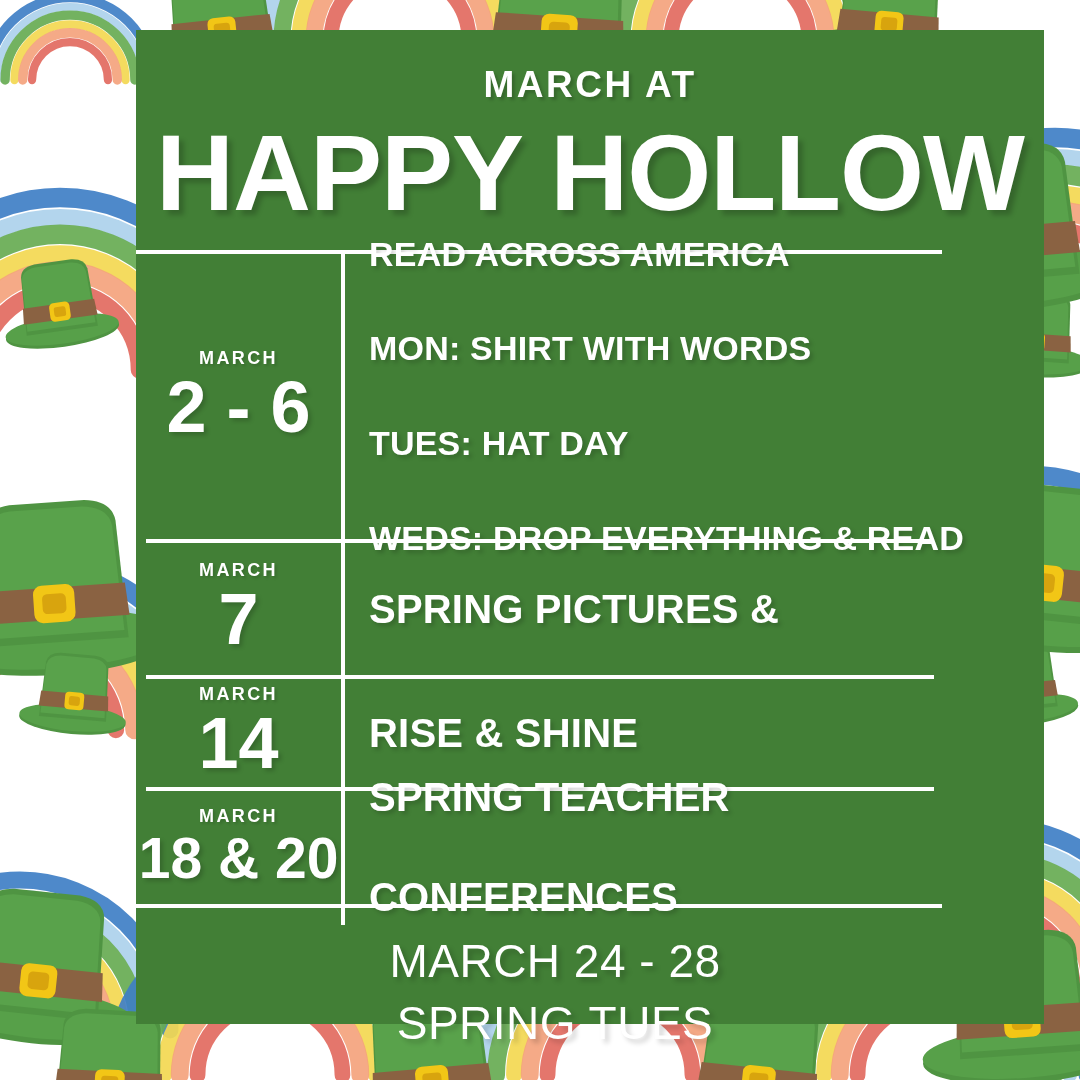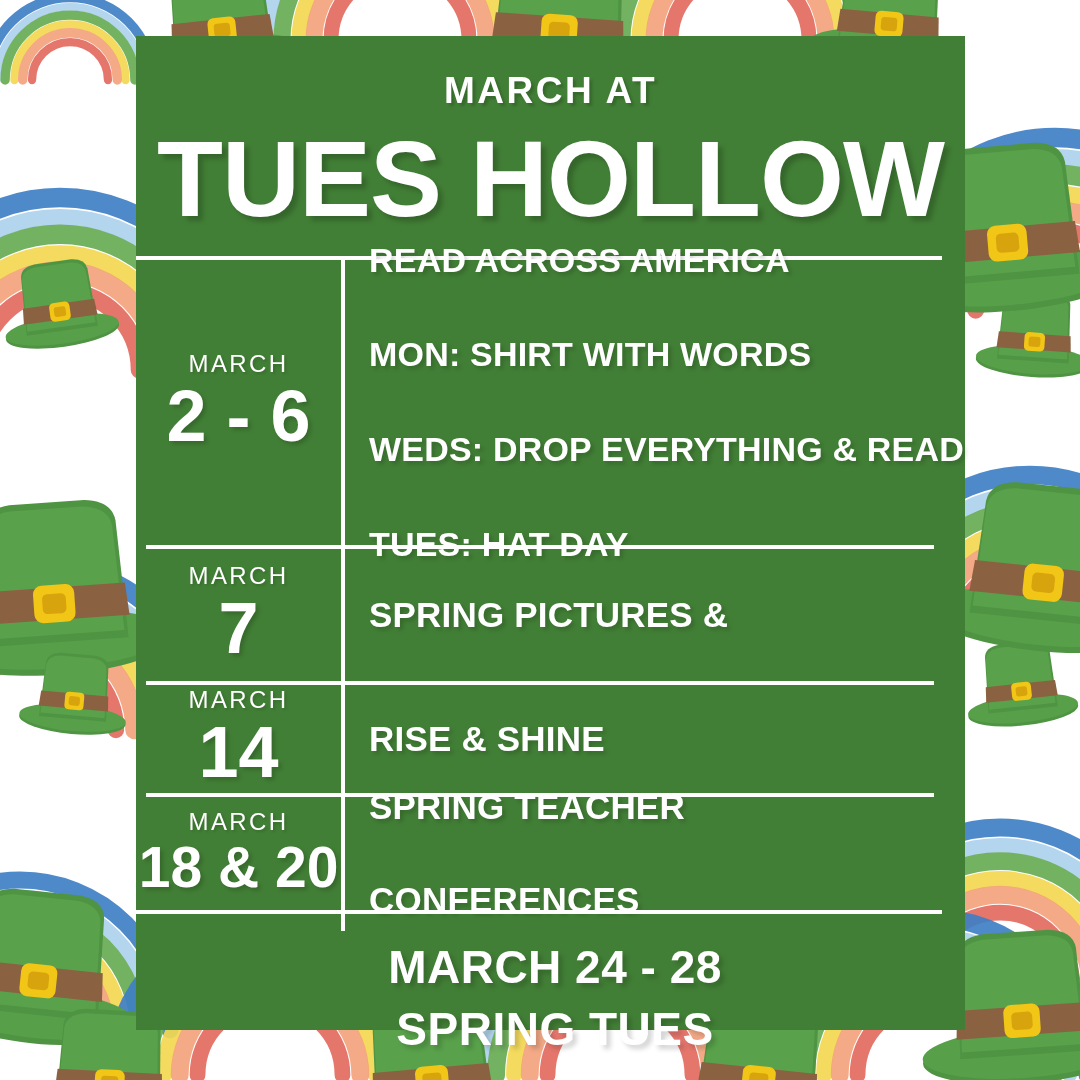--- a/index.html
+++ b/index.html
@@ -25,22 +25,22 @@
   #bg {
     position: absolute;
     inset: 0;
     overflow: hidden;
   }
 
   
   #card {
     position: absolute;
     left: 136px;
-    top: 36px;
-    width: 829px;
+    top: 30px;
+    width: 908px;
     height: 994px;
     background: #427f36;
     box-sizing: border-box;
     z-index: 5;
   }
 
   
   #header {
     padding-top: 36px;
     text-align: center;
@@ -101,22 +101,22 @@
     width: 205px;
     flex: 0 0 205px;
     display: flex;
     flex-direction: column;
     align-items: center;
     justify-content: center;
     box-sizing: border-box;
     padding: 0 6px;
   }
   .month-label {
-    font-size: 24px;
-    font-weight: normal;
+    font-size: 18px;
+    font-weight: bold;
     letter-spacing: 2.4px;
     color: #ffffff;
     line-height: 1;
     text-shadow: 2px 2px 3px rgba(0,0,0,0.16);
   }
   .day-num {
     font-size: 72px;
     font-weight: bold;
     color: #ffffff;
     line-height: 1.02;
@@ -132,21 +132,21 @@
     flex: 1 1 auto;
     display: flex;
     flex-direction: column;
     justify-content: center;
     box-sizing: border-box;
     padding-left: 28px;
     padding-right: 10px;
     gap: 47px;
   }
   .event-line {
-    font-size: 35px;
+    font-size: 40px;
     font-weight: bold;
     color: #ffffff;
     line-height: 1.32;
     letter-spacing: 0.2px;
     text-shadow: 3px 3px 4px rgba(0,0,0,0.18);
     white-space: nowrap;
   }
   .event-line.big {
     font-size: 34px;
     line-height: 1.4;
@@ -154,21 +154,21 @@
 
   
   #breakband {
     position: absolute;
     left: 0;
     width: 806px;
     text-align: center;
   }
   .break-line {
     font-size: 46px;
-    font-weight: bold;
+    font-weight: normal;
     color: #ffffff;
     line-height: 1.35;
     letter-spacing: 0.5px;
     text-shadow: 4px 4px 5px rgba(0,0,0,0.18);
     white-space: nowrap;
     padding-left: 32px;
   }
 </style>
 </head>
 <body>
@@ -281,39 +281,39 @@
       <g>
         <use href="#hat" transform="translate(110,1066) scale(0.9) rotate(3)"></use>
       </g>
     </svg>
   </div>
 
   <div id="card">
 
     <div id="header">
       <div class="kicker">MARCH AT</div>
-      <div class="wordmark">TUES HOLLOW</div>
+      <div class="wordmark">HAPPY HOLLOW</div>
     </div>
 
     <div id="schedule">
 
       <div class="rule full" style="top:0px;"></div>
 
       <div class="vdiv" style="top:4px;height:671px;"></div>
 
       <div class="row" style="top:4px;height:285px;">
         <div class="date-cell">
           <div class="month-label">MARCH</div>
           <div class="day-num">2 - 6</div>
         </div>
         <div class="event-cell">
           <div class="event-line big">READ ACROSS AMERICA</div>
           <div class="event-line big">MON: SHIRT WITH WORDS</div>
+          <div class="event-line big">TUES: HAT DAY</div>
           <div class="event-line big">WEDS: DROP EVERYTHING &amp; READ</div>
-          <div class="event-line big">TUES: HAT DAY</div>
         </div>
       </div>
 
       <div class="rule" style="top:289px;"></div>
 
       <div class="row" style="top:293px;height:132px;">
         <div class="date-cell">
           <div class="month-label">MARCH</div>
           <div class="day-num">7</div>
         </div>

